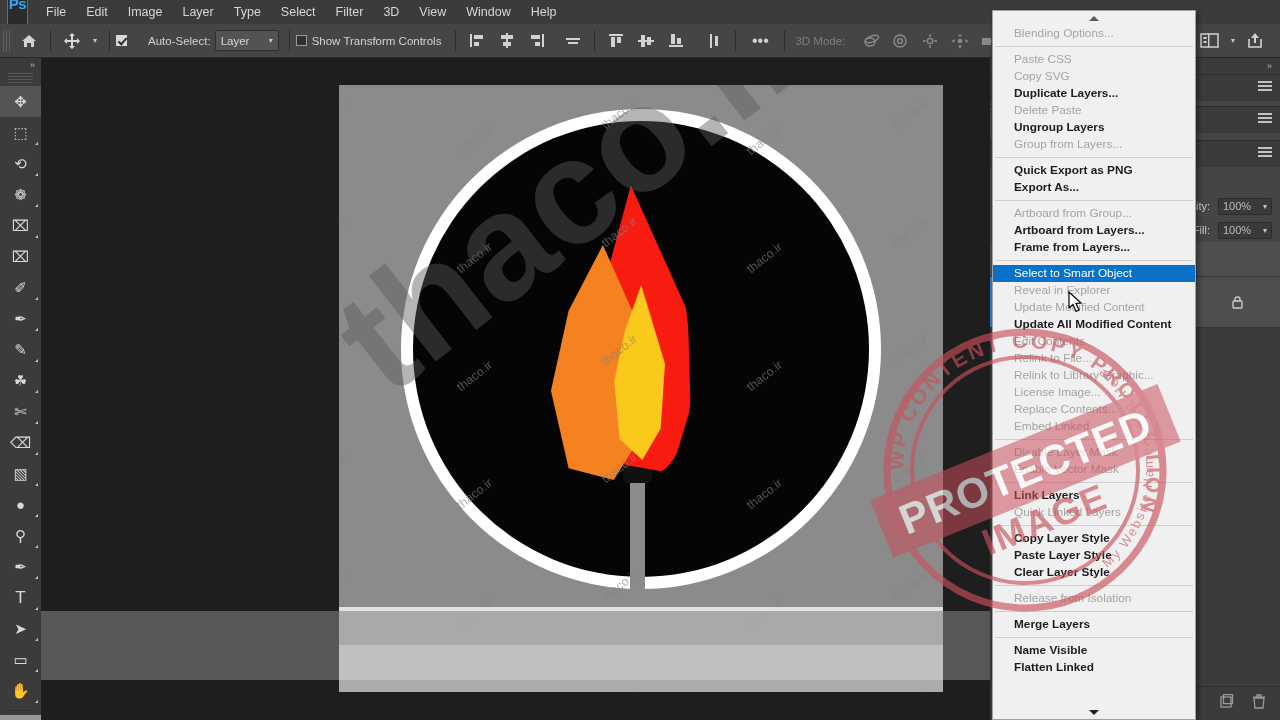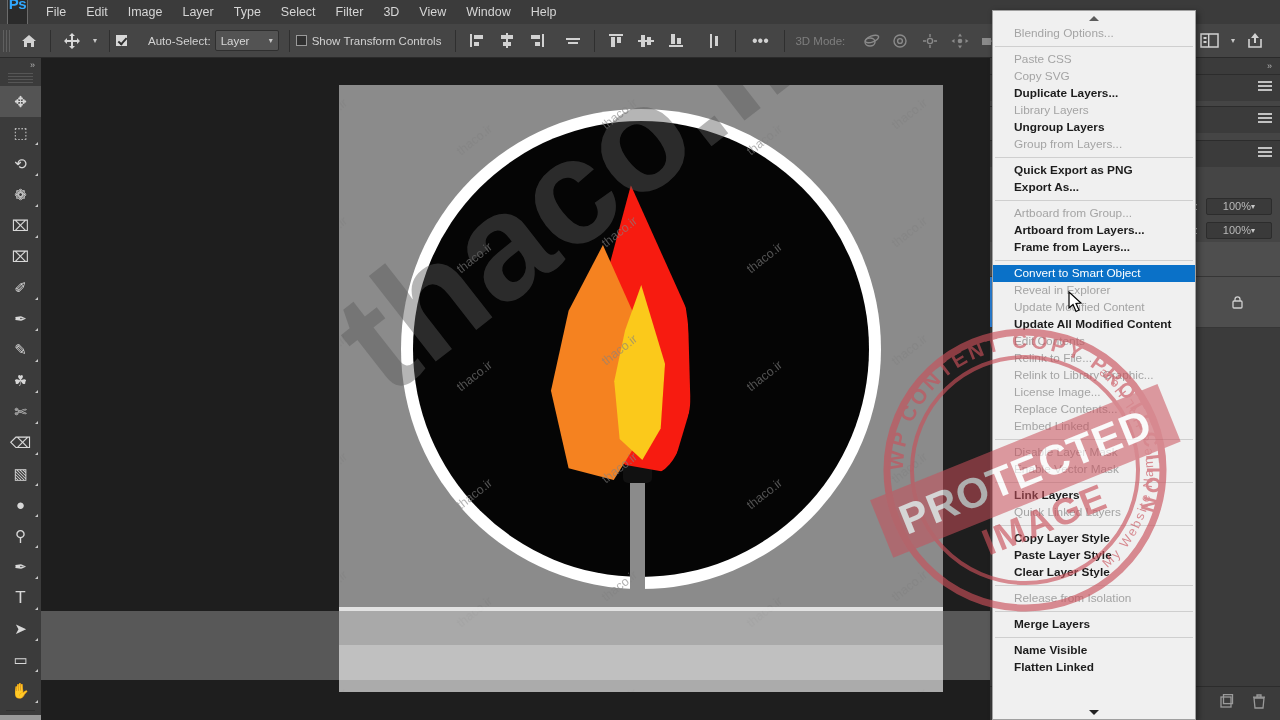--- a/index.html
+++ b/index.html
@@ -99,21 +99,21 @@
   .rp-block { border-top:1px solid #2c2c2c; background:#454545; position:relative; }
   .rp-tabs { height:26px; display:flex; align-items:center; background:#3b3b3b; }
   .rp-tab { height:26px; line-height:26px; padding:0 11px; font-size:11.5px; color:#b9b9b9; }
   .rp-tab.act { background:#454545; color:#e4e4e4; }
   .rp-burger { position:absolute; right:8px; top:6px; width:14px; height:12px;
     background-image:repeating-linear-gradient(to bottom,#c2c2c2 0 2px,transparent 2px 4px); }
   .rp-body { background:#454545; }
   .lrow { height:24px; display:flex; align-items:center; padding:0 8px; gap:8px;
     color:#c9c9c9; font-size:11px; }
   .minibox { height:17px; background:#3a3a3a; border:1px solid #2c2c2c; border-radius:2px;
-    display:flex; align-items:center; justify-content:space-between; padding:0 16px;
+    display:flex; align-items:center; justify-content:space-between; padding:0 4px;
     color:#b9b9b9; font-size:11px; min-width:54px; }
   .locks { display:flex; align-items:center; gap:11px; color:#c9c9c9; }
   .layerrow { height:52px; background:#4e4e4e; border-top:1px solid #363636;
     border-bottom:1px solid #363636; display:flex; align-items:center; position:relative; }
   .layerrow.sel:before { content:""; position:absolute; left:0; top:0; width:4px; height:100%;
     background:#2a7fd4; }
   .layer-lock { position:absolute; right:36px; top:18px; color:#d0d0d0; }
   .panel-foot { position:absolute; left:0; bottom:0; width:290px; height:34px;
     background:#3b3b3b; border-top:1px solid #2c2c2c; display:flex; align-items:center;
     justify-content:flex-end; gap:18px; padding-right:14px; color:#9a9a9a; }
@@ -540,32 +540,32 @@
   <div class="ctxmenu">
     <div class="ctx-arrow">
         <span class="up"></span>
       </div>
     <div id="ctx-body">
         <div class="ctx-item dis">Blending Options...</div>
         <div class="ctx-sep"></div>
         <div class="ctx-item dis">Paste CSS</div>
         <div class="ctx-item dis">Copy SVG</div>
         <div class="ctx-item en">Duplicate Layers...</div>
-        <div class="ctx-item dis">Library Layers</div>
+        <div class="ctx-item dis">Delete Paste</div>
         <div class="ctx-item en">Ungroup Layers</div>
         <div class="ctx-item dis">Group from Layers...</div>
         <div class="ctx-sep"></div>
         <div class="ctx-item en">Quick Export as PNG</div>
         <div class="ctx-item en">Export As...</div>
         <div class="ctx-sep"></div>
         <div class="ctx-item dis">Artboard from Group...</div>
         <div class="ctx-item en">Artboard from Layers...</div>
         <div class="ctx-item en">Frame from Layers...</div>
         <div class="ctx-sep"></div>
-        <div class="ctx-item hl">Convert to Smart Object</div>
+        <div class="ctx-item hl">Select to Smart Object</div>
         <div class="ctx-item dis">Reveal in Explorer</div>
         <div class="ctx-item dis">Update Modified Content</div>
         <div class="ctx-item en">Update All Modified Content</div>
         <div class="ctx-item dis">Edit Contents</div>
         <div class="ctx-item dis">Relink to File...</div>
         <div class="ctx-item dis">Relink to Library Graphic...</div>
         <div class="ctx-item dis">License Image...</div>
         <div class="ctx-item dis">Replace Contents...</div>
         <div class="ctx-item dis">Embed Linked</div>
         <div class="ctx-sep"></div>

